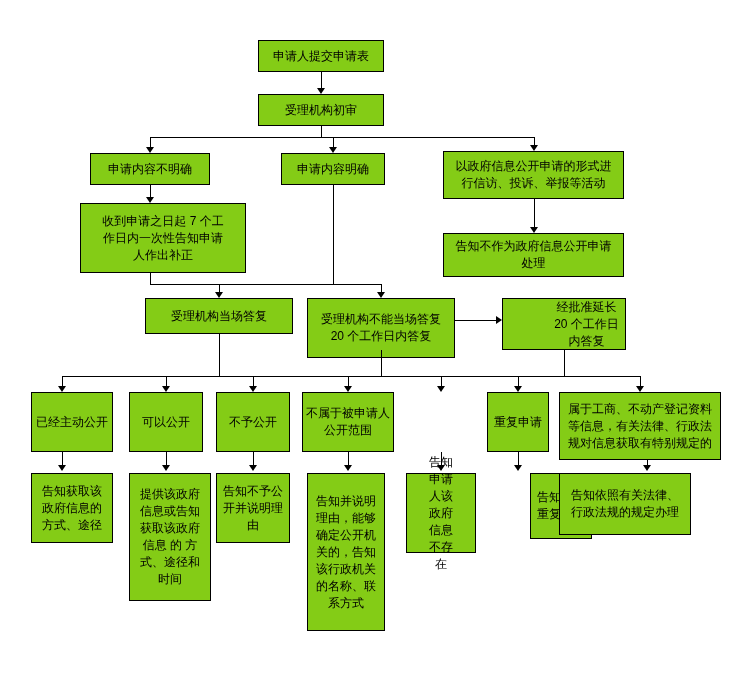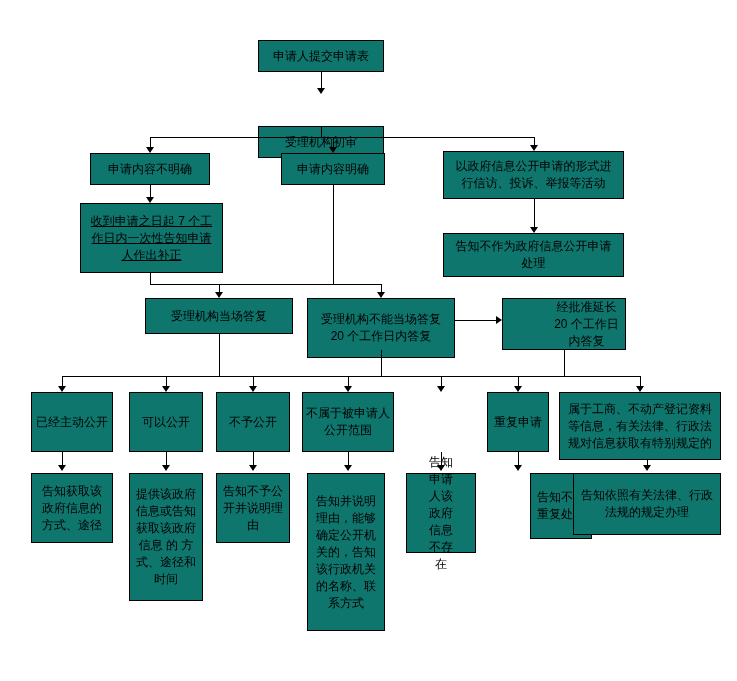--- a/index.html
+++ b/index.html
@@ -12,21 +12,21 @@
     width: 737px;
     height: 681px;
     background: #ffffff;
     font-family: "Liberation Sans", "DejaVu Sans", sans-serif;
     overflow: hidden;
   }
   .node {
     position: absolute;
     box-sizing: border-box;
     border: 1px solid #000000;
-    background: #0f766e;
+    background: #84cc16;
     color: #000000;
     font-size: 12px;
     line-height: 17px;
     text-align: center;
     display: flex;
     align-items: center;
     justify-content: center;
     padding: 2px 3px;
     white-space: pre-line;
   }
@@ -55,29 +55,29 @@
     border-bottom: 4px solid transparent;
   }
 </style>
 </head>
 <body>
 
 <div id="canvas">
 
   <div class="node" style="left:258px; top:40px; width:126px; height:32px;">申请人提交申请表</div>
 
-  <div class="node" style="left:258px; top:94px; width:126px; height:32px;margin-top:32px;">受理机构初审</div>
+  <div class="node" style="left:258px; top:94px; width:126px; height:32px;">受理机构初审</div>
 
   <div class="node" style="left:90px; top:153px; width:120px; height:32px;">申请内容不明确</div>
 
   <div class="node" style="left:281px; top:153px; width:104px; height:32px;">申请内容明确</div>
 
   <div class="node left" style="left:443px; top:151px; width:181px; height:48px; padding:4px 7px;">以政府信息公开申请的形式进行信访、投诉、举报等活动</div>
 
-  <div class="node left" style="left:80px; top:203px; width:143px; height:70px; padding:5px 8px;text-decoration:underline;">收到申请之日起 7 个工作日内一次性告知申请人作出补正</div>
+  <div class="node left" style="left:80px; top:203px; width:166px; height:70px; padding:5px 20px;">收到申请之日起 7 个工作日内一次性告知申请人作出补正</div>
 
   <div class="node left" style="left:443px; top:233px; width:181px; height:44px; padding:4px 7px;">告知不作为政府信息公开申请处理</div>
 
   <div class="node" style="left:145px; top:298px; width:148px; height:36px;">受理机构当场答复</div>
 
   <div class="node" style="left:307px; top:298px; width:148px; height:60px;">受理机构不能当场答复
 20 个工作日内答复</div>
 
   <div class="node" style="left:502px; top:298px; width:124px; height:52px;padding-left:48px;">经批准延长
 20 个工作日内答复</div>
@@ -90,31 +90,31 @@
 
   <div class="node" style="left:302px; top:392px; width:92px; height:60px;">不属于被申请人公开范围</div>
 
 
   <div class="node" style="left:487px; top:392px; width:62px; height:60px;">重复申请</div>
 
   <div class="node left" style="left:559px; top:392px; width:162px; height:68px; padding:4px 7px;">属于工商、不动产登记资料等信息，有关法律、行政法规对信息获取有特别规定的</div>
 
   <div class="node left" style="left:31px; top:473px; width:82px; height:70px; padding:4px 6px;">告知获取该政府信息的方式、途径</div>
 
-  <div class="node left" style="left:129px; top:473px; width:74px; height:128px; padding:20px 6px;">提供该政府信息或告知获取该政府信息 的 方式、途径和时间</div>
+  <div class="node left" style="left:129px; top:473px; width:82px; height:128px; padding:20px 6px;">提供该政府信息或告知获取该政府信息 的 方式、途径和时间</div>
 
   <div class="node left" style="left:216px; top:473px; width:74px; height:70px; padding:4px 6px;">告知不予公开并说明理由</div>
 
   <div class="node left" style="left:307px; top:473px; width:78px; height:158px; padding:4px 6px;">告知并说明理由，能够确定公开机关的，告知该行政机关的名称、联系方式</div>
 
   <div class="node left" style="left:406px; top:473px; width:70px; height:80px; padding:4px 22px;">告知申请人该政府信息不存在</div>
 
   <div class="node left" style="left:487px; top:473px; width:62px; height:66px; padding:4px 6px;margin-left:43px;">告知不予重复处理</div>
 
-  <div class="node left" style="left:573px; top:473px; width:148px; height:62px; padding:16px 7px;">告知依照有关法律、行政法规的规定办理</div>
+  <div class="node left" style="left:559px; top:473px; width:132px; height:62px; padding:16px 7px;">告知依照有关法律、行政法规的规定办理</div>
 
   <div class="line vline" style="left:321px; top:72px; height:16px;"></div>
   <div class="arrow" style="left:317px; top:88px;"></div>
 
   <div class="line vline" style="left:321px; top:126px; height:11px;"></div>
   <div class="line hline" style="left:150px; top:137px; width:384px;"></div>
   <div class="line vline" style="left:150px; top:137px; height:10px;"></div>
   <div class="arrow" style="left:146px; top:147px;"></div>
   <div class="line vline" style="left:333px; top:137px; height:10px;"></div>
   <div class="arrow" style="left:329px; top:147px;"></div>

